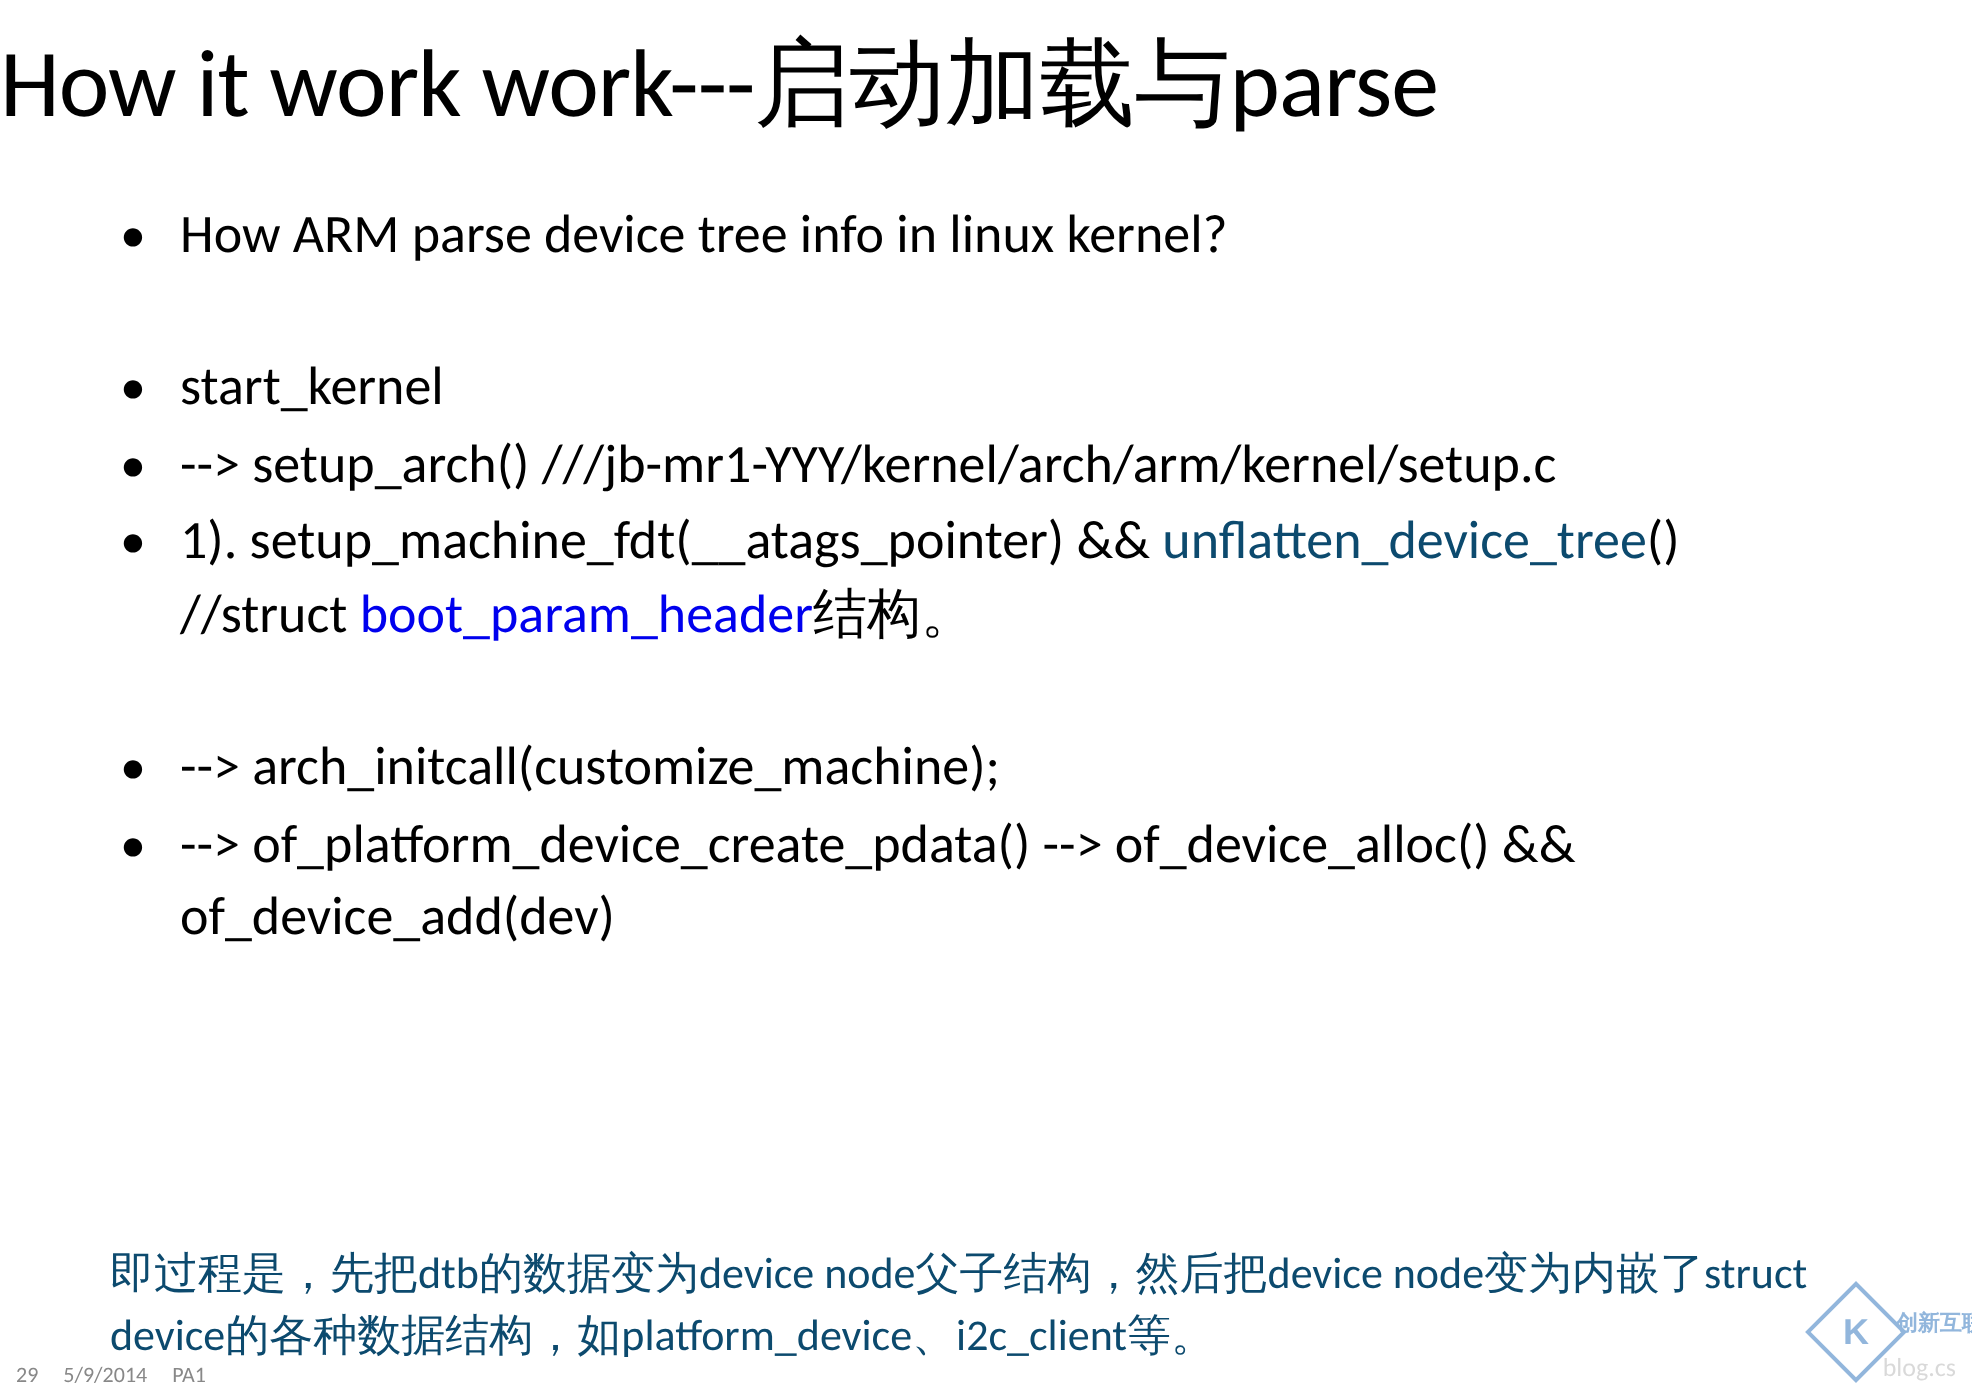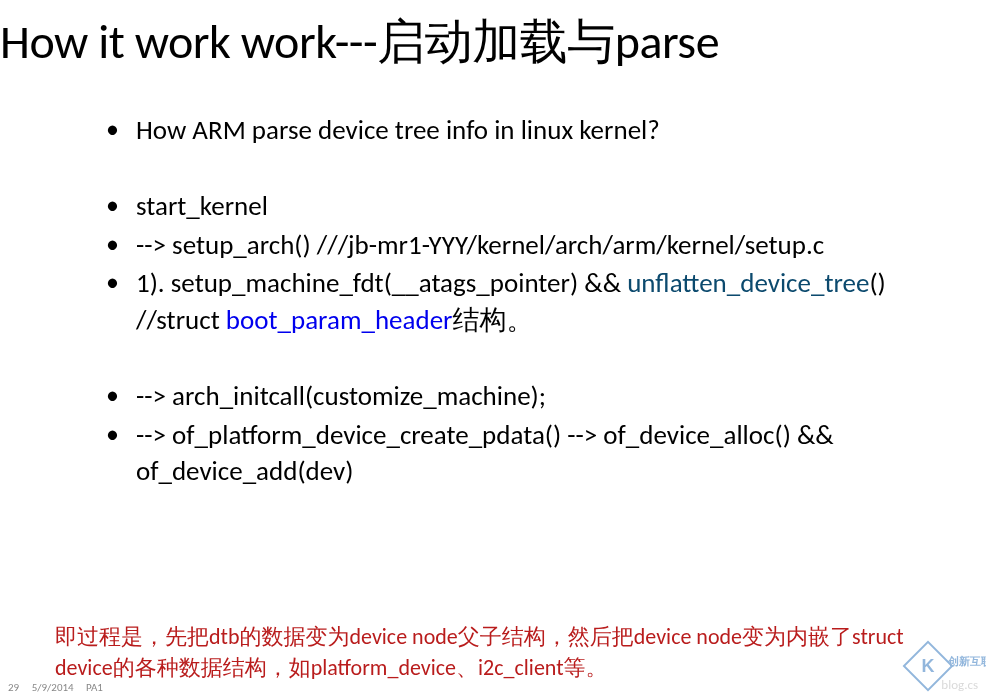--- a/index.html
+++ b/index.html
@@ -19,23 +19,23 @@
   .title {
     font-size: 48px;
     font-weight: 400;
     text-align: left;
     padding-top: 10px;
     letter-spacing: -0.5px;
     color: #000;
   }
   .bullets {
     list-style: none;
-    padding: 100px 60px 0 114px;
+    padding: 100px 60px 0 68px;
     position: absolute;
-    top: 12px;
+    top: 0;
     left: 0;
     width: 100%;
   }
   .bullets li {
     position: relative;
     font-size: 27px;
     line-height: 1.35;
     margin-bottom: 2px;
     padding-left: 22px;
     color: #000;
@@ -54,21 +54,21 @@
   .link {
     color: #0000ee;
   }
   .footer-text {
     position: absolute;
     bottom: 12px;
     left: 55px;
     font-size: 22px;
     line-height: 1.4;
     width: 880px;
-    color: #b91c1c;
+    color: #0c4a6e;
   }
   .meta {
     position: absolute;
     bottom: 2px;
     left: 8px;
     font-size: 11px;
     color: #888;
     text-align: center;
   }
   .meta span { margin-right: 10px; }

